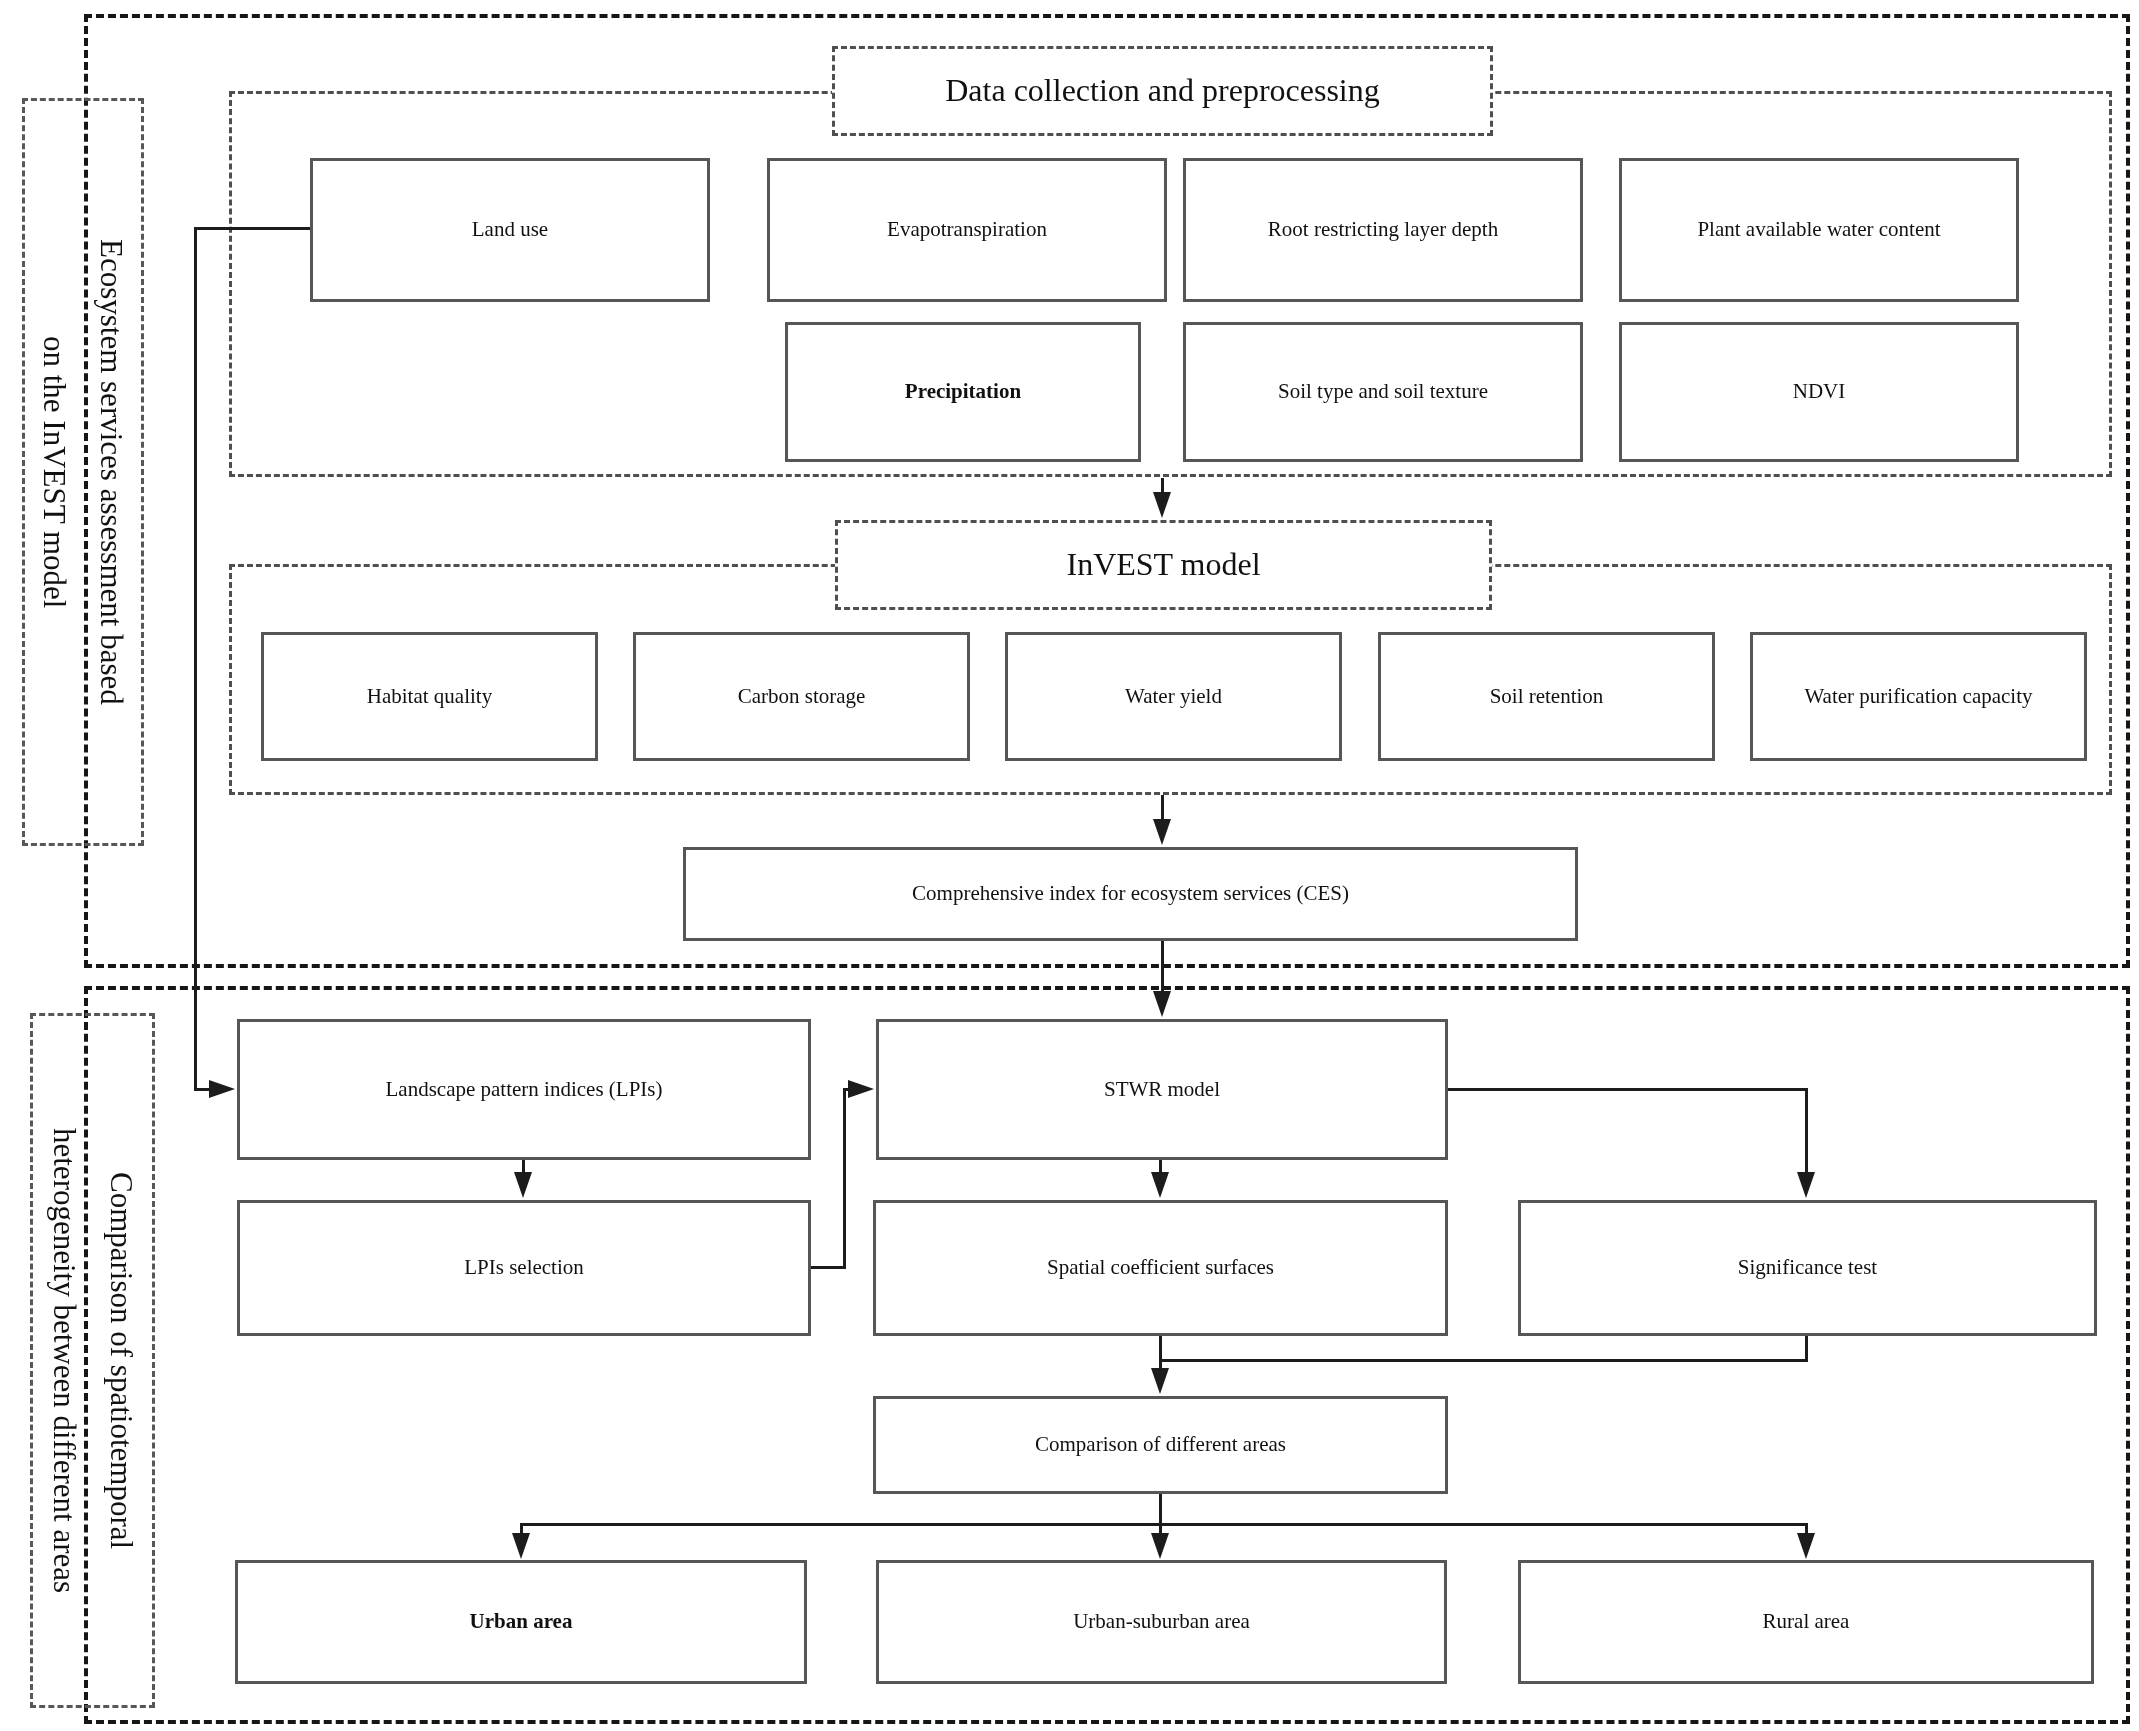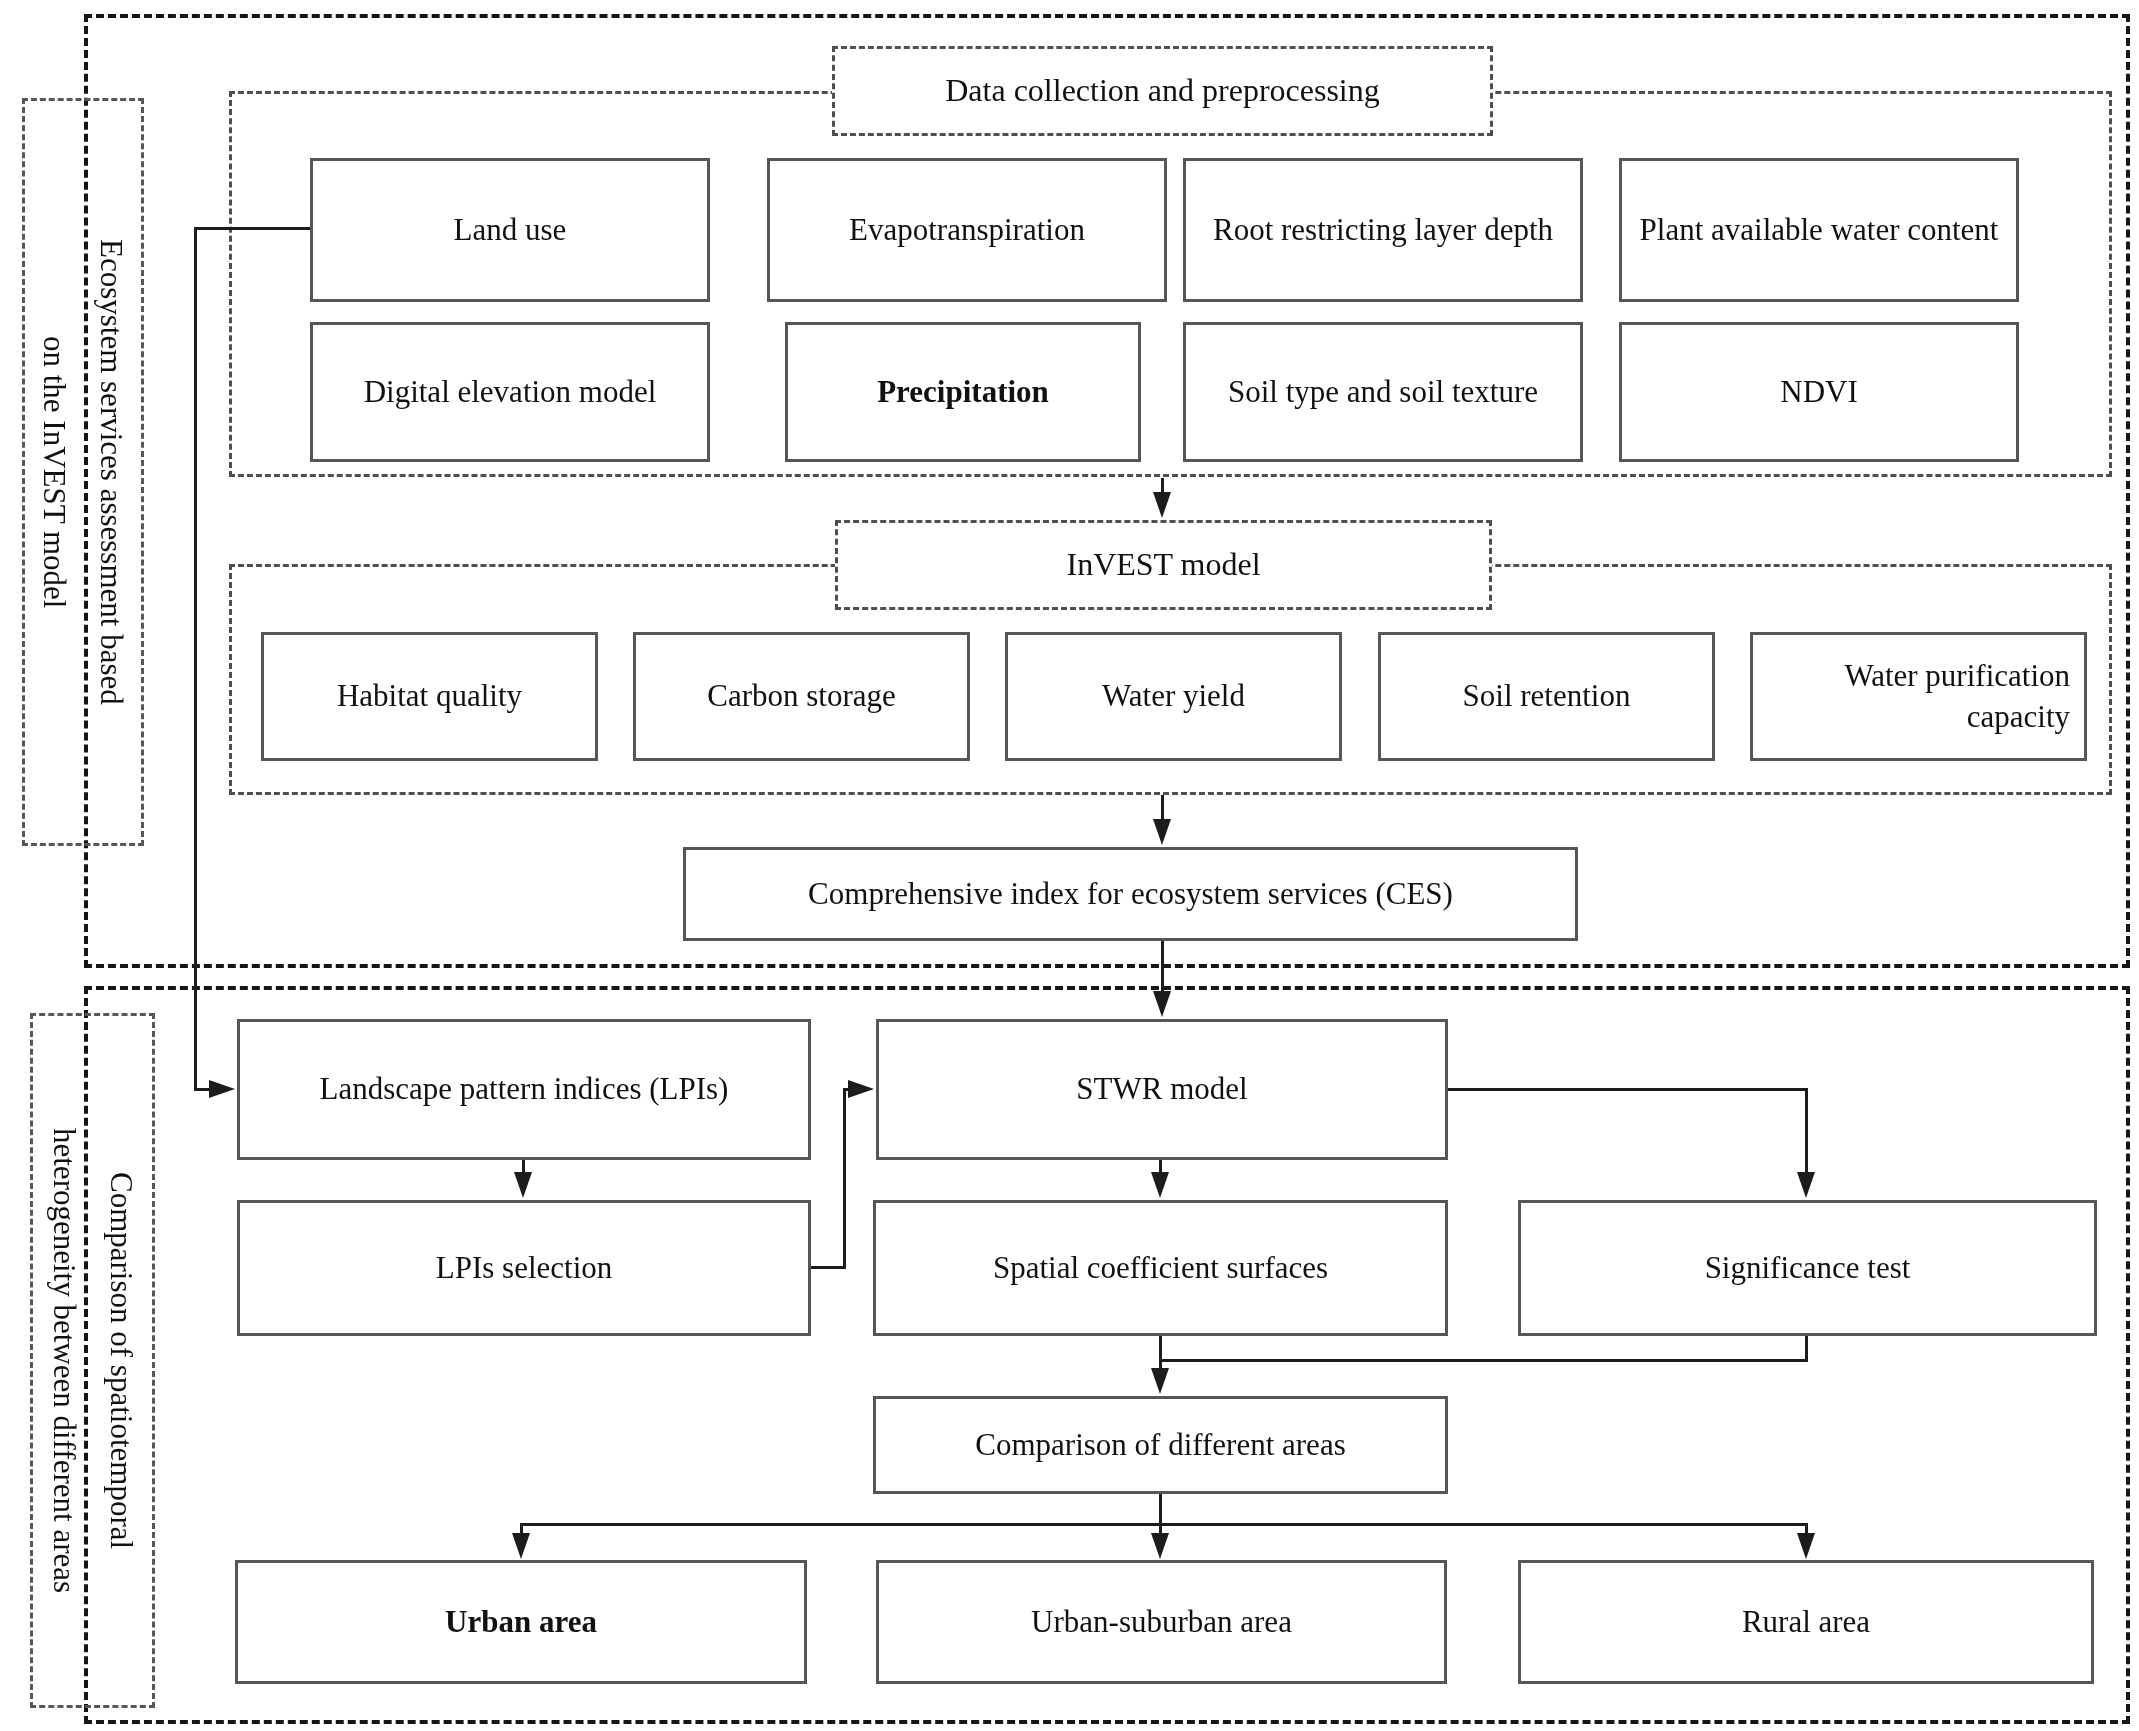--- a/index.html
+++ b/index.html
@@ -8,21 +8,21 @@
     font-family:"Liberation Serif","DejaVu Serif",serif; color:#111; overflow:hidden;
   }
   .frame { position:absolute; border:4.9px dashed #161616; z-index:1; box-sizing:border-box; }
   .group-rect { position:absolute; border:3.3px dashed #4f4f4f; z-index:2; box-sizing:border-box; }
   .side-box { position:absolute; border:3.3px dashed #575757; z-index:3; box-sizing:border-box;
               display:flex; align-items:center; justify-content:center; background:transparent; }
   .vtext { writing-mode:vertical-rl; text-orientation:mixed; font-size:31px; text-align:center; color:#111; }
   .vtext .vline-item { display:block; line-height:1.85; }
   .box { position:absolute; border:3.3px solid #565656; background:#ffffff; z-index:4; box-sizing:border-box;
          display:flex; align-items:center; justify-content:center; text-align:right;
-         font-size:31px; line-height:1.32; padding:0 14px; }
+         font-size:21px; line-height:1.32; padding:0 14px; }
   .dashed-title { position:absolute; border:3.3px dashed #4f4f4f; background:#ffffff; z-index:5; box-sizing:border-box;
          display:flex; align-items:center; justify-content:center; text-align:center;
          font-size:32px; line-height:1.3; }
   .hline, .vline { position:absolute; background:#1c1c1c; z-index:3; }
   .hline { height:3.3px; }
   .vline { width:3.3px; }
   .arrow-down { position:absolute; width:0; height:0; z-index:3;
     border-left:9.2px solid transparent; border-right:9.2px solid transparent; border-top:26px solid #1c1c1c; }
   .arrow-right { position:absolute; width:0; height:0; z-index:3;
     border-top:9.2px solid transparent; border-bottom:9.2px solid transparent; border-left:26px solid #1c1c1c; }
@@ -64,23 +64,20 @@
   <div class="box" style="left:747px; top:158px; width:400px; height:144px;margin-left:20px;">
     <span>Evapotranspiration</span>
   </div>
   <div class="box" style="left:1183px; top:158px; width:400px; height:144px;">
     <span>Root restricting layer depth</span>
   </div>
   <div class="box" style="left:1619px; top:158px; width:400px; height:144px;">
     <span>Plant available water content</span>
   </div>
 
-  <div class="box" style="left:310px; top:322px; width:400px; height:140px;">
-    <span>Digital elevation model</span>
-  </div>
   <div class="box" style="left:785px; top:322px; width:356px; height:140px;font-weight:bold;">
     <span>Precipitation</span>
   </div>
   <div class="box" style="left:1183px; top:322px; width:400px; height:140px;">
     <span>Soil type and soil texture</span>
   </div>
   <div class="box" style="left:1619px; top:322px; width:400px; height:140px;">
     <span>NDVI</span>
   </div>
 

